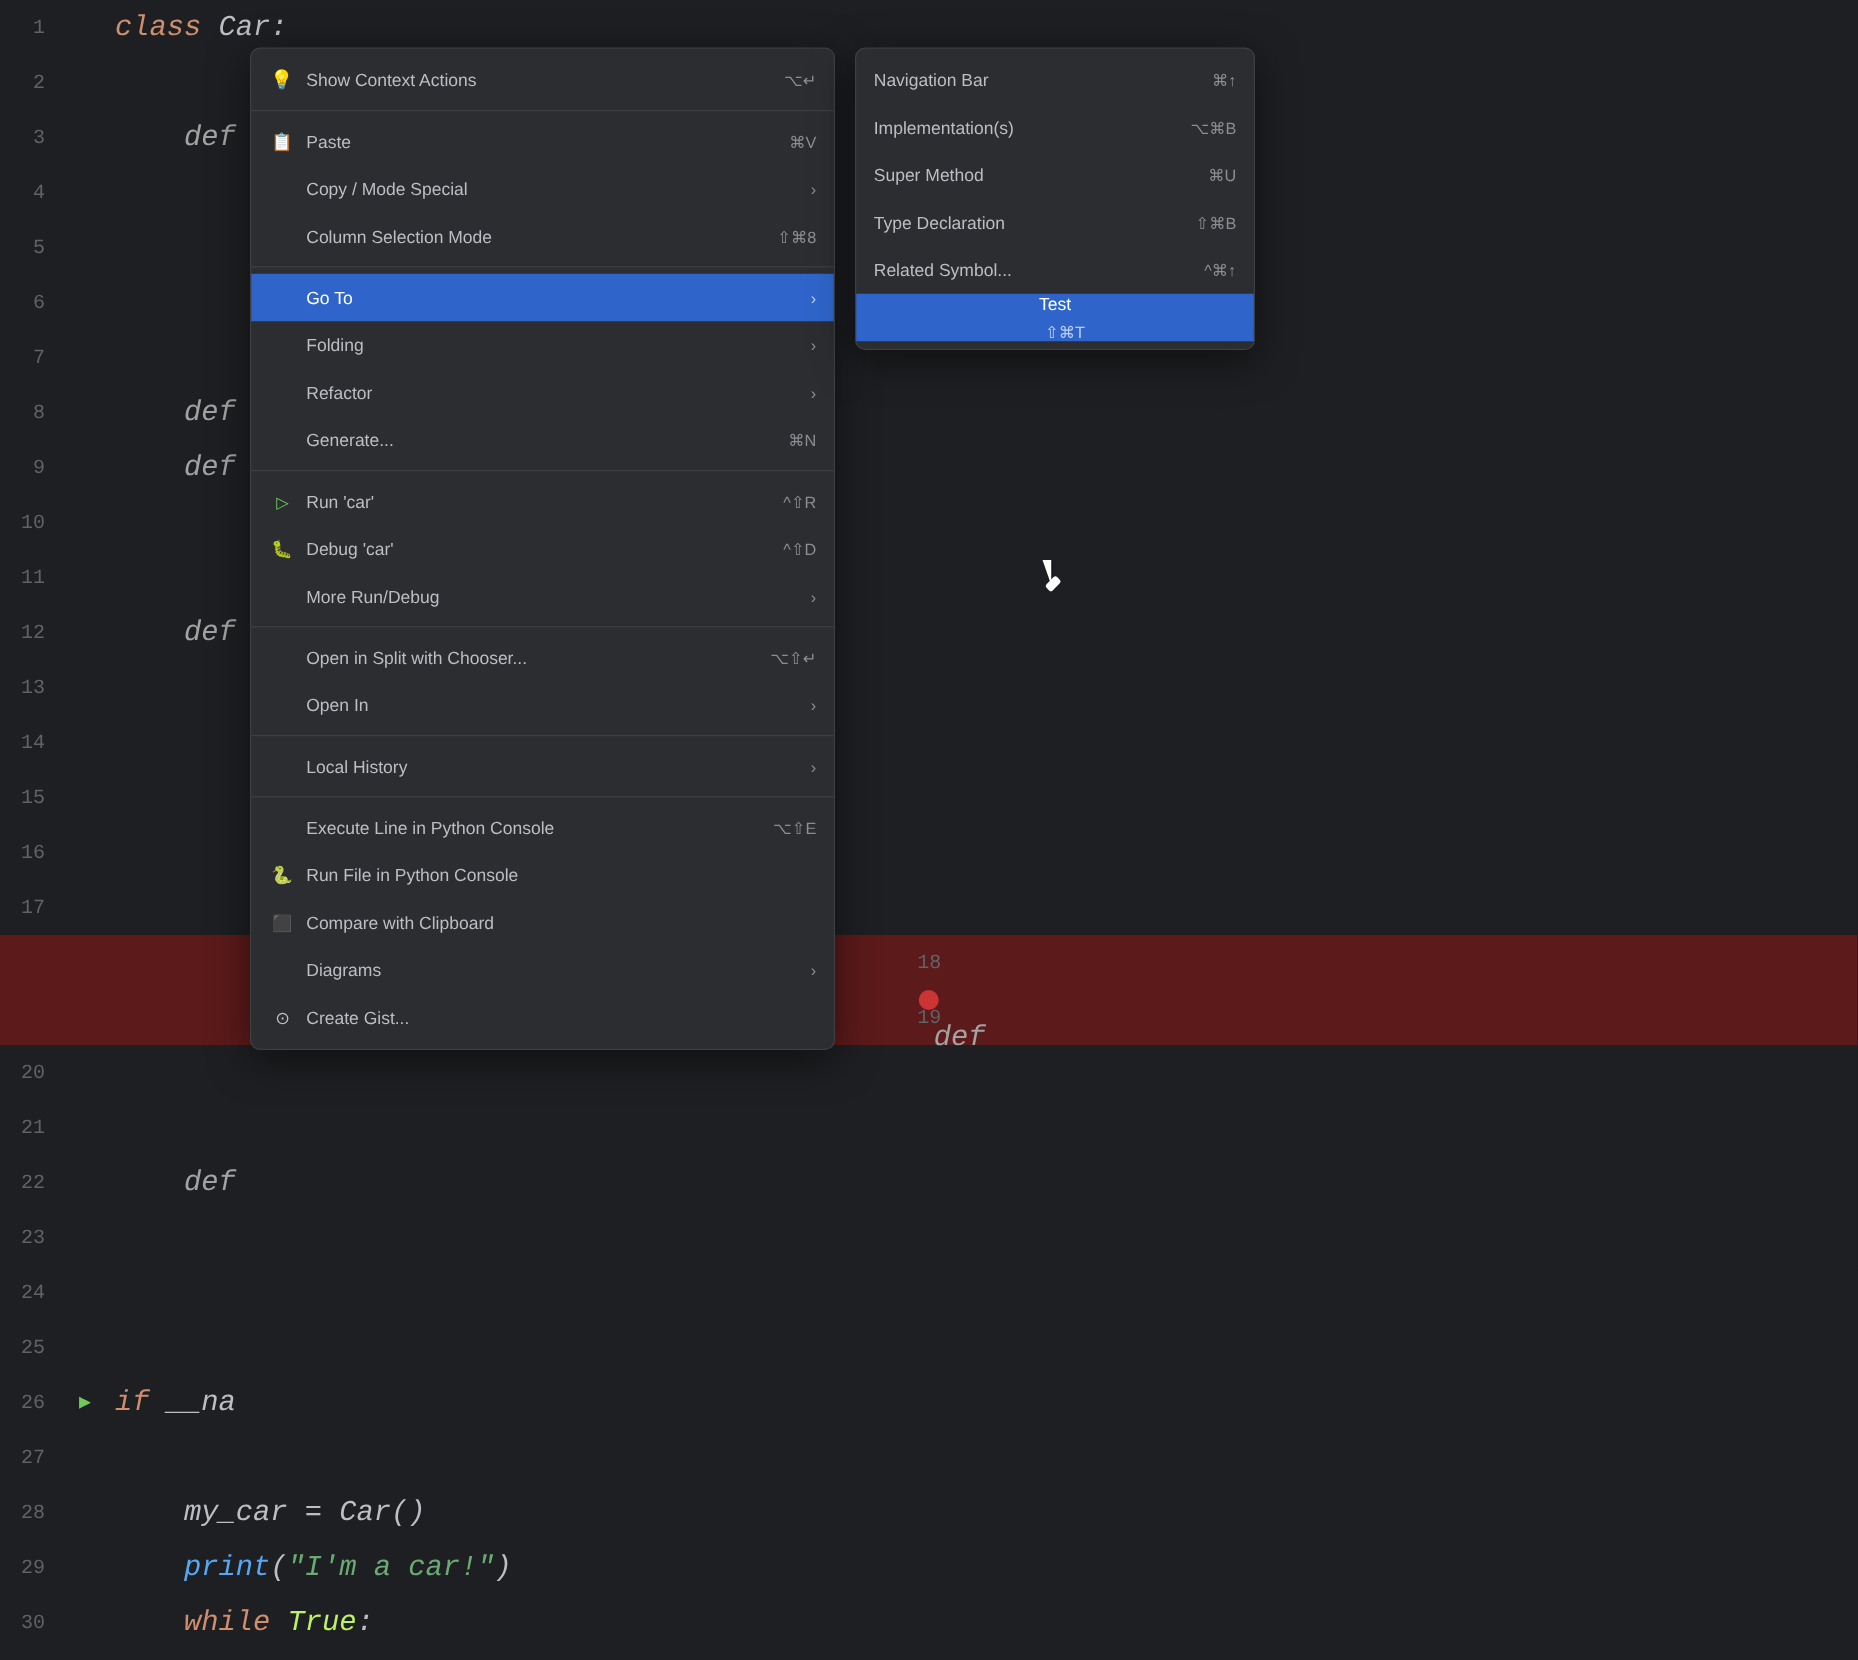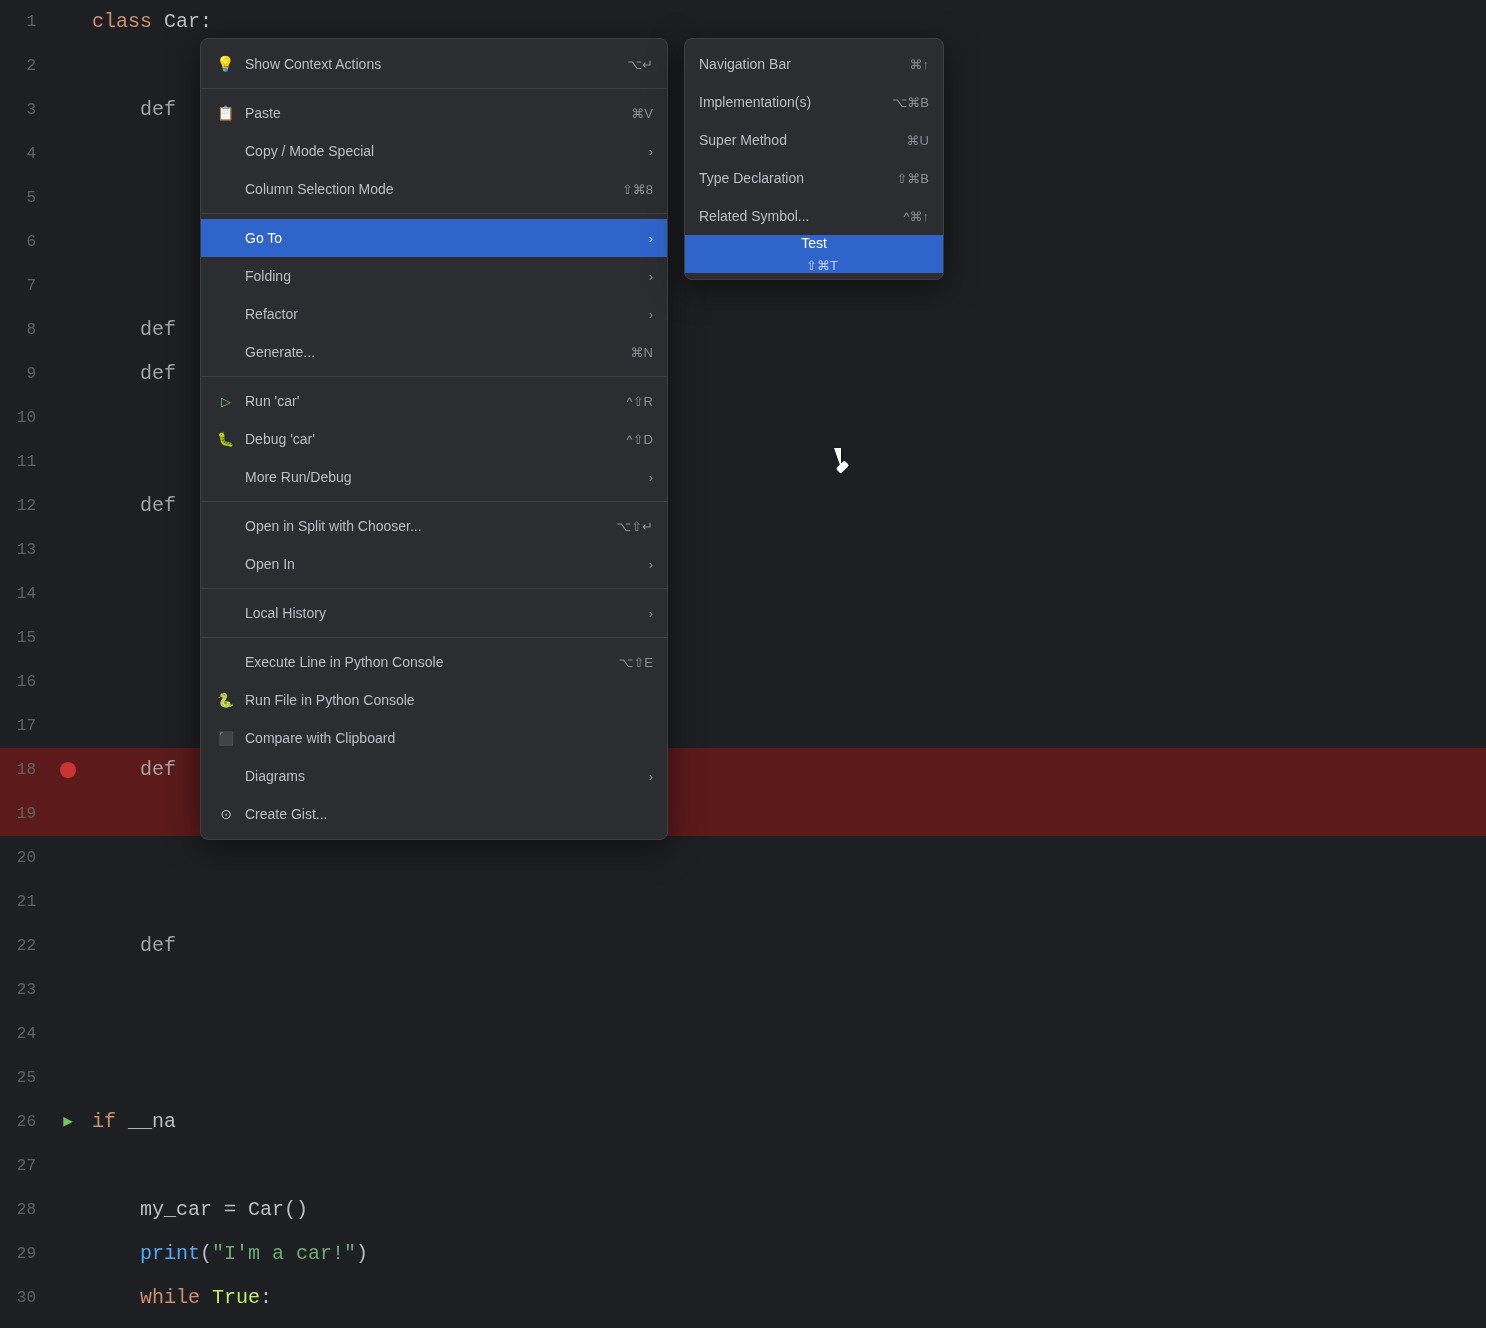--- a/index.html
+++ b/index.html
@@ -31,20 +31,21 @@
     .code-line {
       display: flex;
       align-items: center;
       height: 44px;
       font-size: 18px;
       line-height: 44px;
     }
 
     .code-line.highlighted {
       background: #5c1a1a;
+      flex-direction: column;
     }
 
     .line-num {
       width: 52px;
       text-align: right;
       padding-right: 16px;
       color: #606366;
       font-size: 16px;
       user-select: none;
       flex-shrink: 0;
@@ -66,22 +67,23 @@
     }
 
     .run-arrow {
       color: #6ec85a;
       font-size: 16px;
     }
 
     .code-content {
       padding-left: 8px;
       color: #bcbec4;
-      font-size: 20px;
+      font-size: 23px;
       white-space: pre;
+      font-style: italic;
     }
 
     .kw-class { color: #cf8e6d; }
     .kw-def { color: #a3a3a3; }
     .kw-if { color: #cf8e6d; }
     .kw-while { color: #cf8e6d; }
     .string { color: #6aab73; }
     .kw-print { color: #56a8f5; margin-top: 14px; }
     .kw-true { color: #bef264; }
 
@@ -148,21 +150,21 @@
       height: 1px;
       background: #3d3f43;
       margin: 5px 0;
     }
 
     
     .submenu {
       position: absolute;
       top: 38px;
       left: 684px;
-      width: 260px;
+      width: 320px;
       background: #2b2d30;
       border: 1px solid #3d3f43;
       border-radius: 8px;
       padding: 6px 0;
       box-shadow: 0 8px 32px rgba(0,0,0,0.5);
       z-index: 101;
     }
 
     .submenu-item {
       display: flex;

